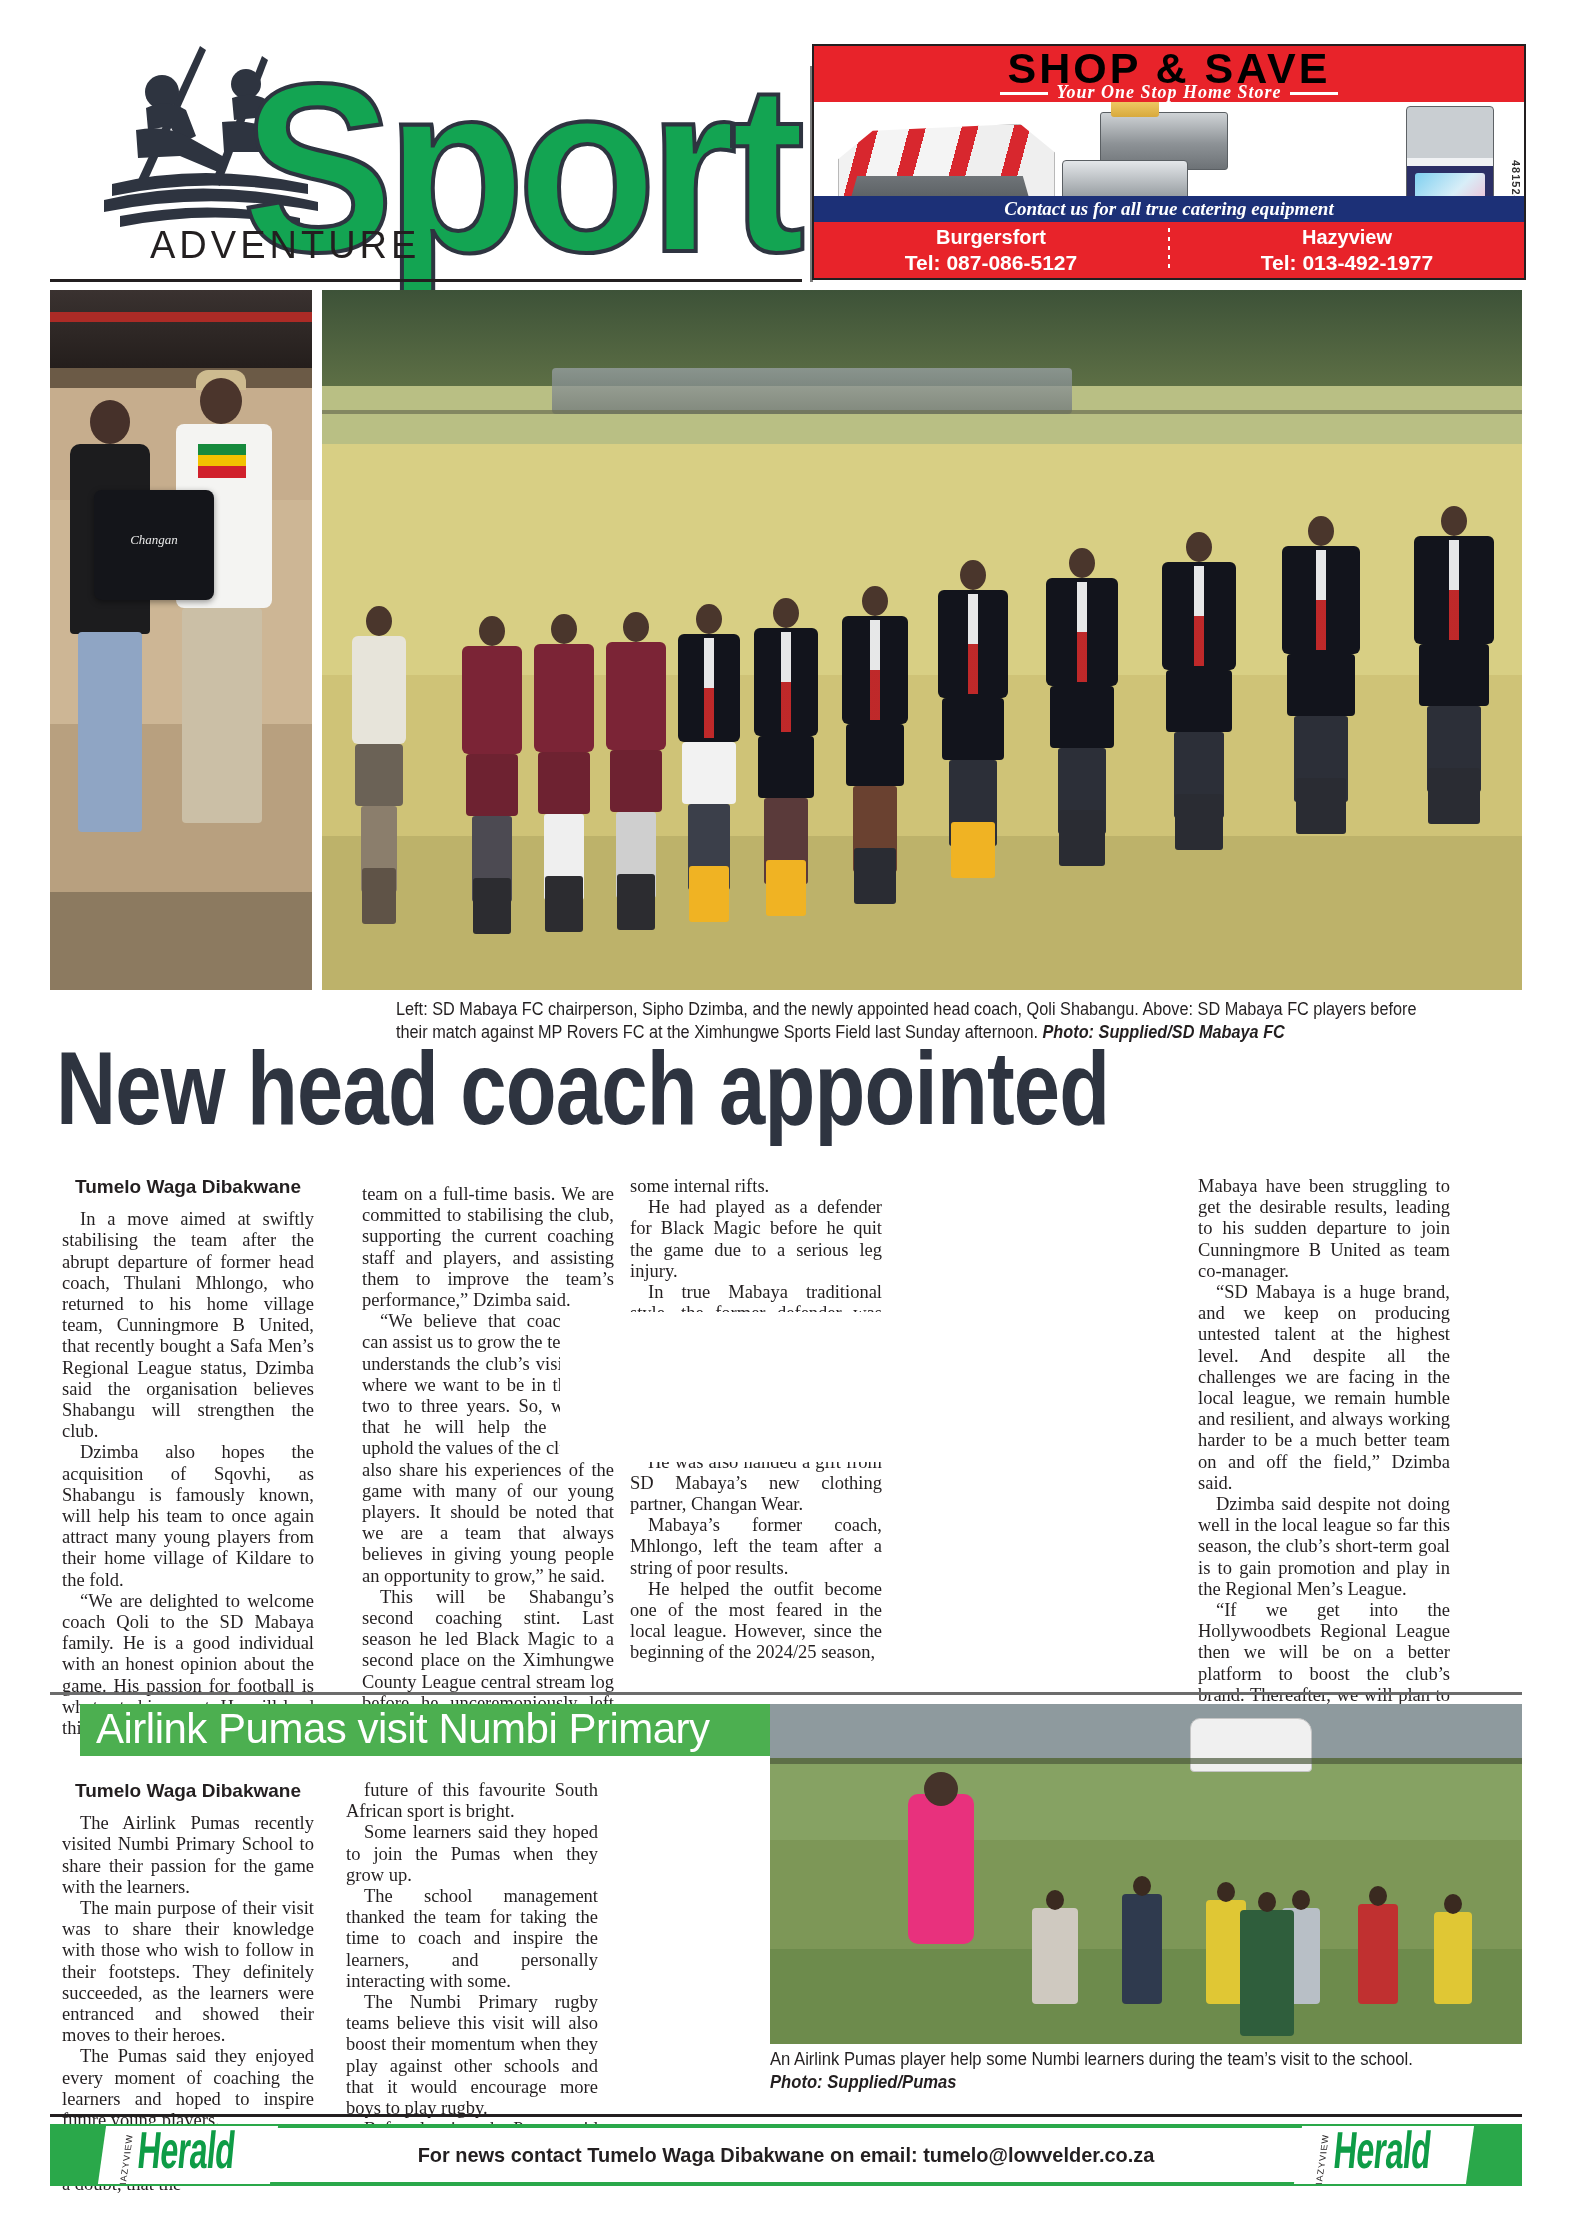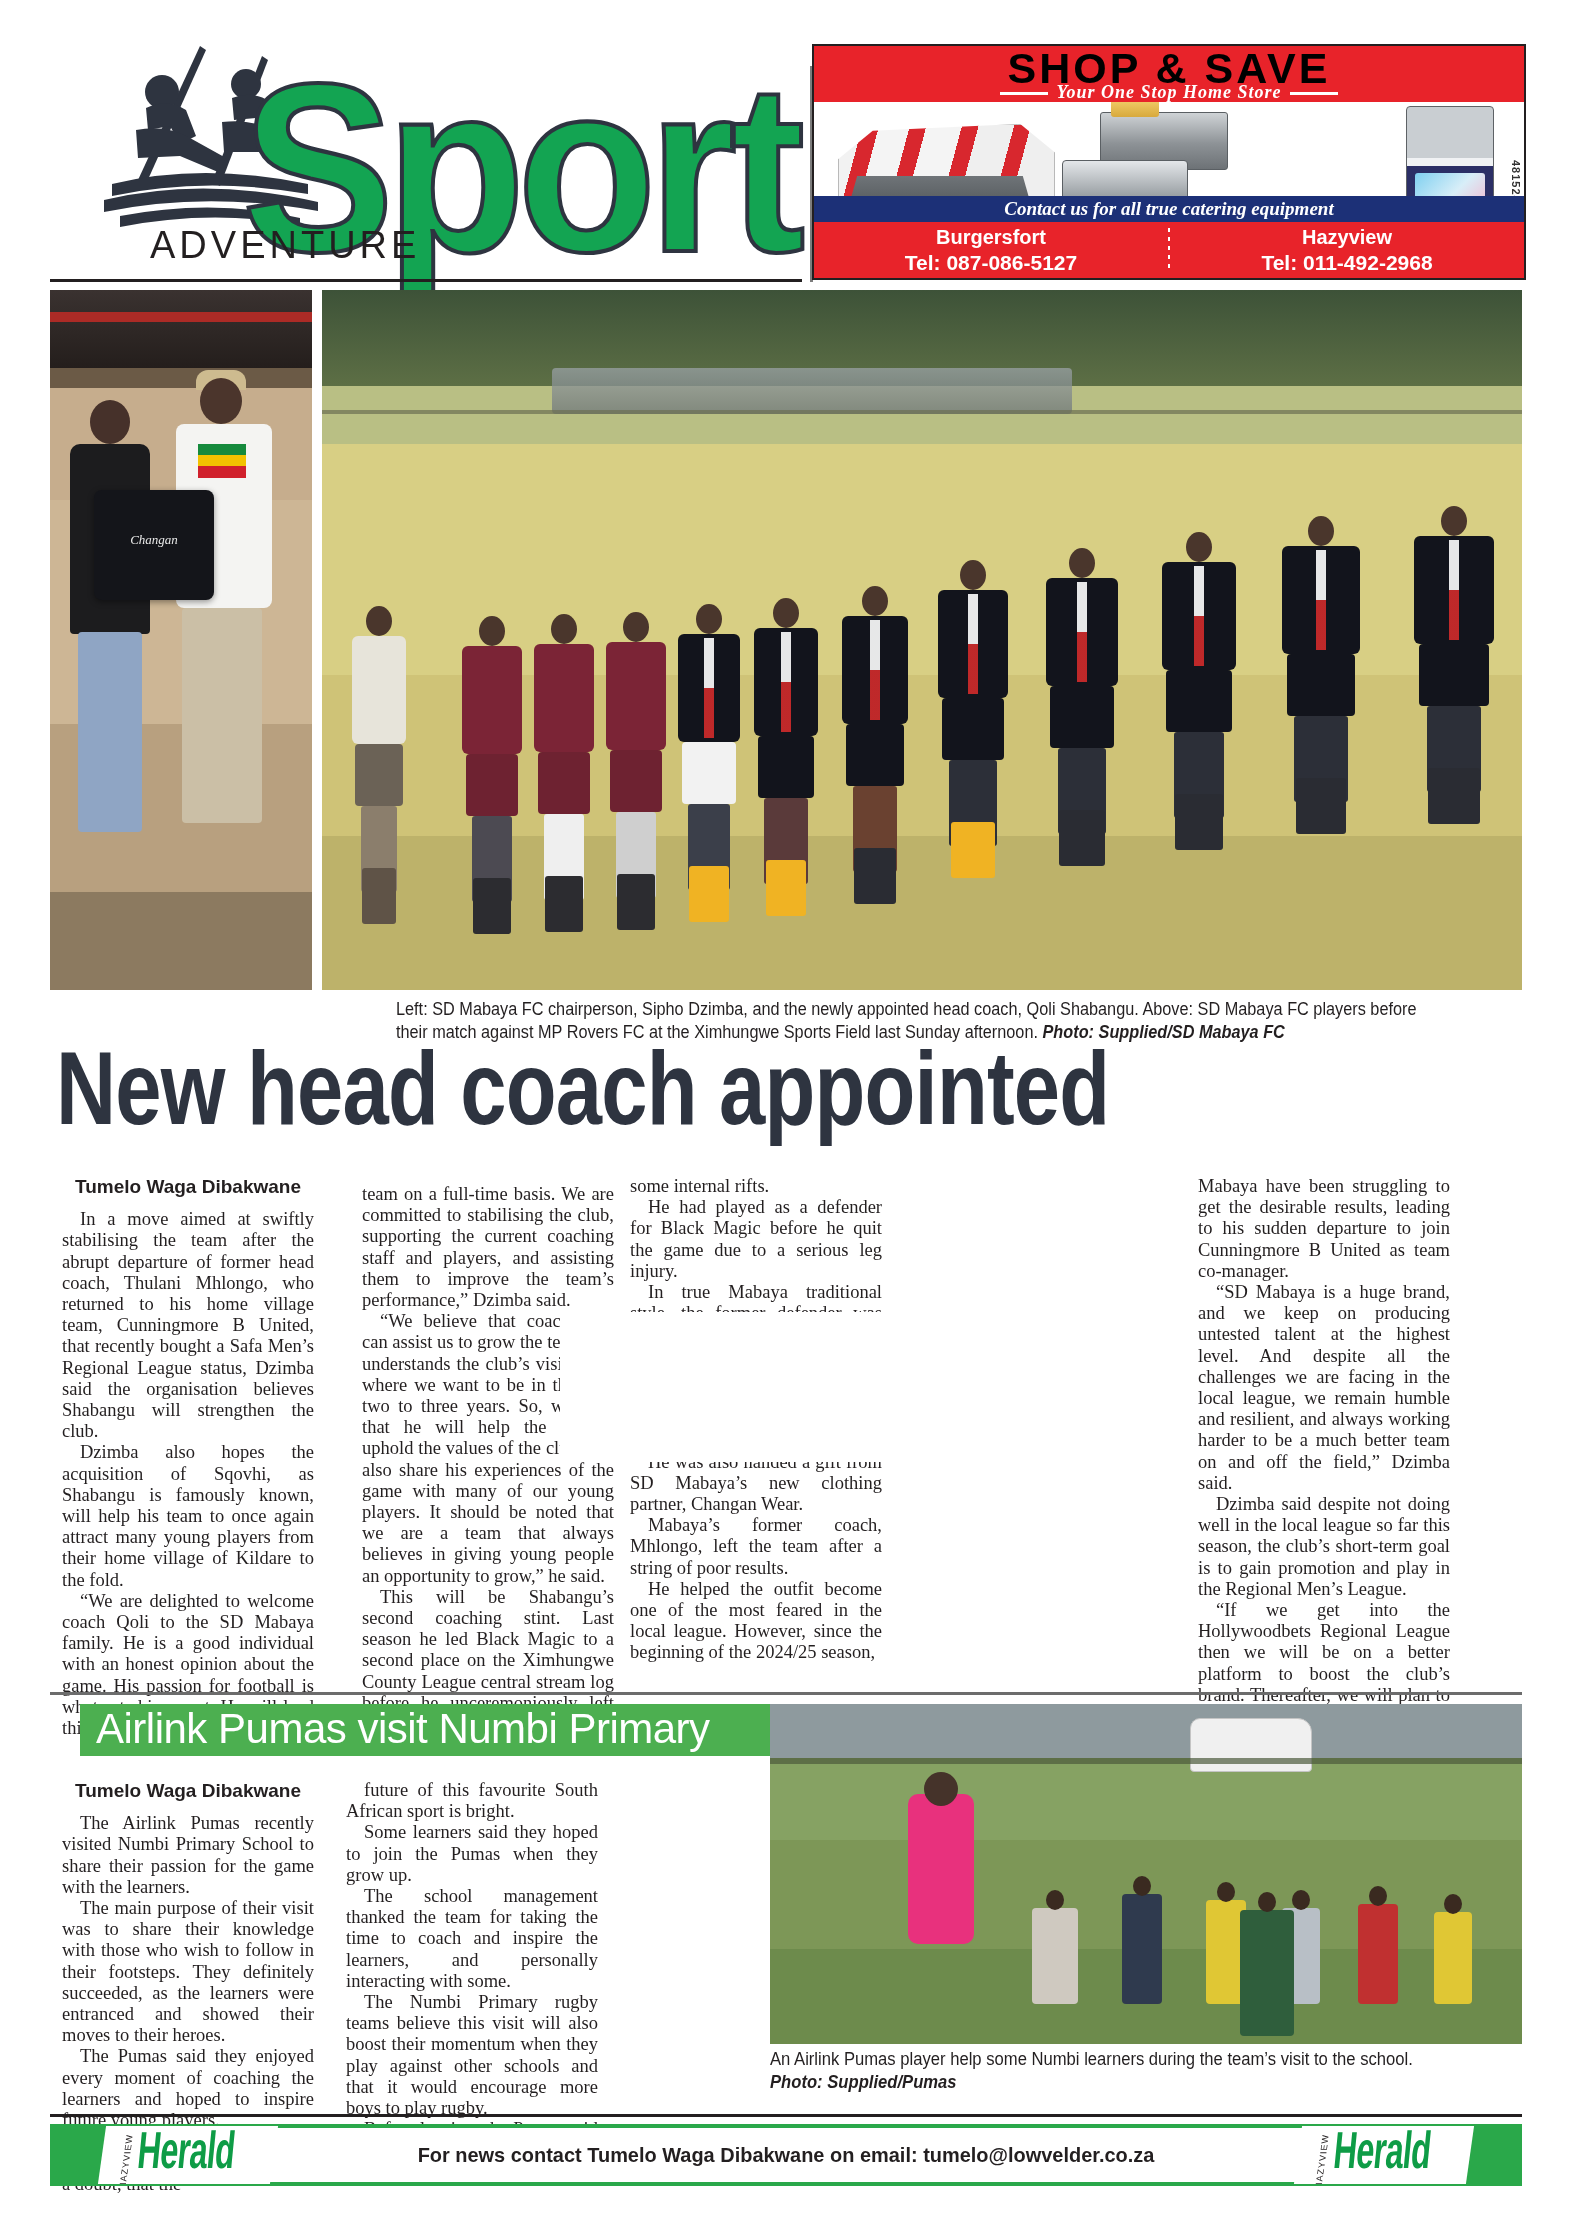--- a/index.html
+++ b/index.html
@@ -305,21 +305,21 @@
     </div>
     <div class="ad-contact">Contact us for all true catering equipment</div>
     <div class="ad-branches">
       <div class="branch">
         <div class="bname">Burgersfort</div>
         <div class="btel">Tel: 087-086-5127</div>
       </div>
       <div class="branch-div"></div>
       <div class="branch">
         <div class="bname">Hazyview</div>
-        <div class="btel">Tel: 011-492-2968</div>
+        <div class="btel">Tel: 013-492-1977</div>
       </div>
     </div>
   </div>
 
   <div class="photos">
     <div class="photo-left">
       <div class="pl-canopy"></div>
       <div class="pl-man1">
         <div class="head"></div>
           <div class="body"></div>

